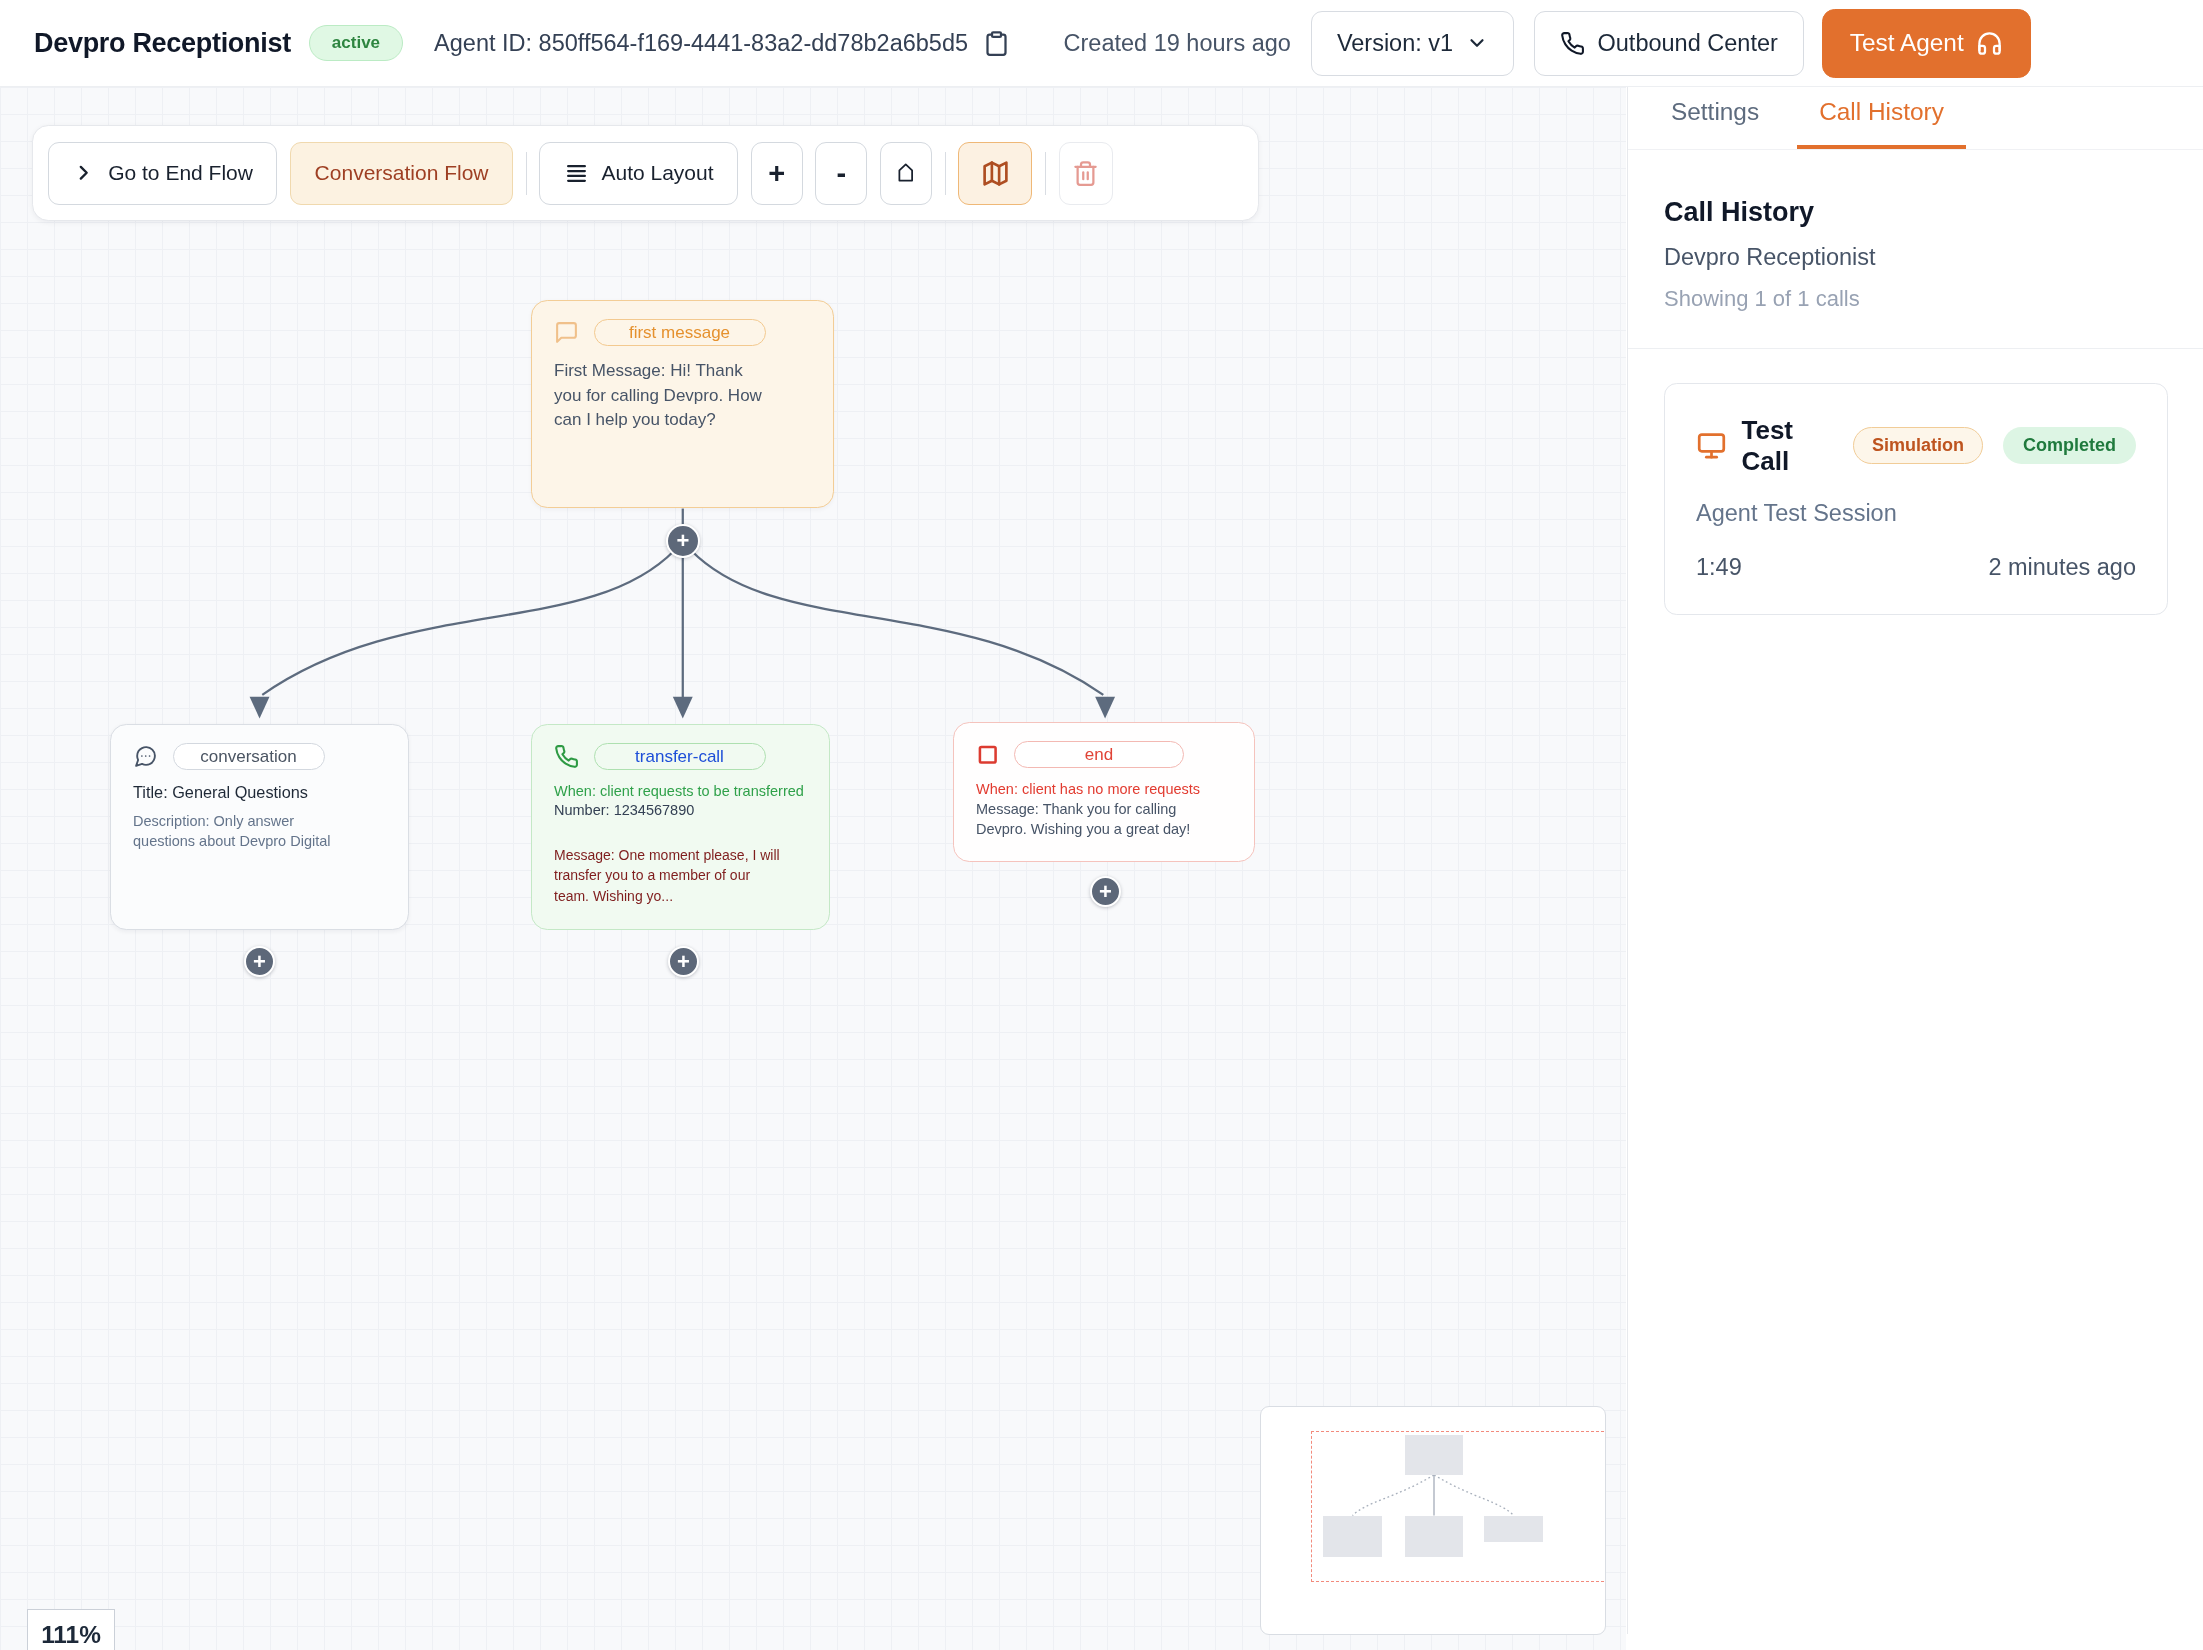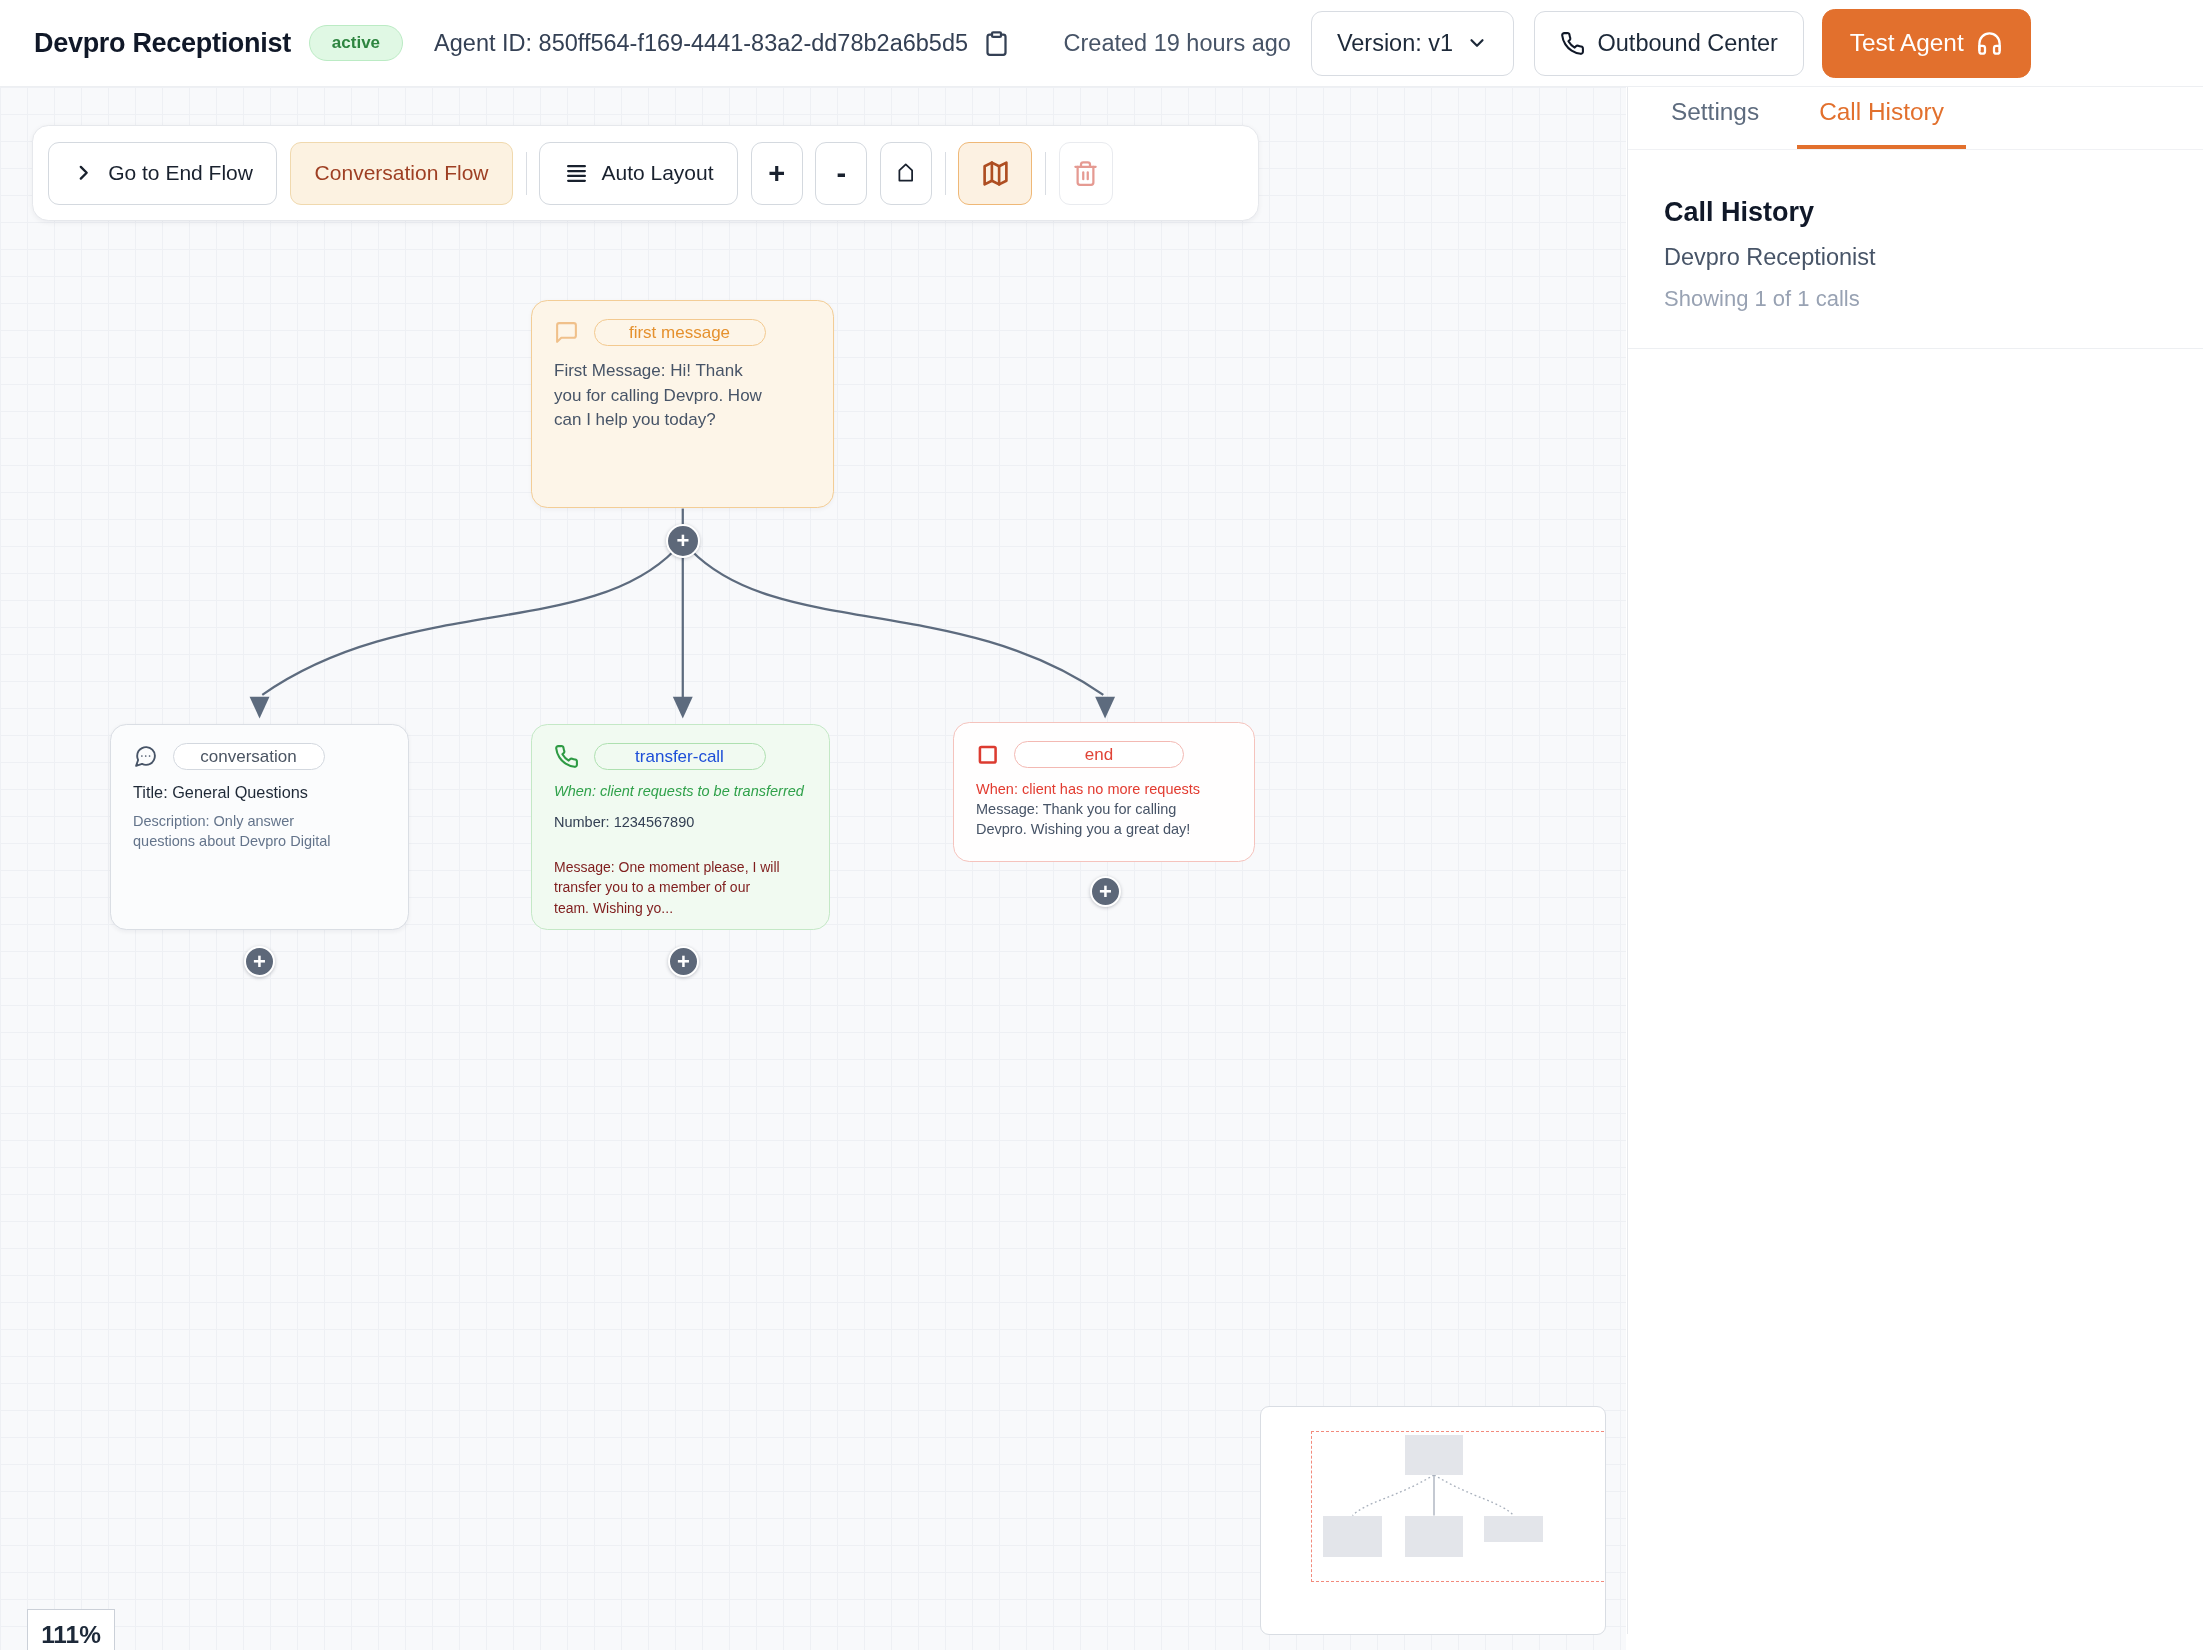--- a/index.html
+++ b/index.html
@@ -56,21 +56,21 @@
   .node-end { left:953px; top:635px; width:302px; height:140px; background:#FFFEFE; border:1.4px solid #F5C3BD; }
   .node-head { display:flex; align-items:center; gap:14.5px; margin-bottom:12.7px; }
   .pill { border-radius:904px; font-size:17px; padding:2.7px 0; text-align:center; }
   .pill-first { border:1.4px solid #F3C98F; color:#E5912E; width:172px; }
   .pill-conv { border:1.4px solid #D3D8DF; color:#4B5563; width:152px; background:#fff; }
   .pill-transfer { border:1.4px solid #AEE0B0; color:#1d4ed8; width:172px; }
   .pill-end { border:1.4px solid #F3B9B3; color:#E04437; width:170px; background:#fff; }
   .node-body { font-size:17px; line-height:1.45; color:#475467; }
   .conv-title { font-size:16.3px; color:#1F2937; margin:12.7px 0 9px; }
   .conv-desc { font-size:14.5px; color:#64748B; line-height:1.4; }
-  .t-when { font-size:14.5px; color:#2FA14A; margin-bottom:15px;font-style:italic; }
+  .t-when { font-size:14.5px; color:#2FA14A; margin-bottom:3px; }
   .t-number { font-size:14.5px; color:#344054; }
   .t-message { font-size:14px; color:#7f1d1d; line-height:1.45; margin-top:27px; width:226px; }
   .e-when { font-size:14.5px; color:#E23B30; margin-bottom:2px; }
   .e-message { font-size:14.5px; color:#475467; line-height:1.4; width:217px; }
 
   .plus-circle { position:absolute; display:flex; align-items:center; justify-content:center;
                  background:#5D6879; color:#fff; border:2.7px solid #fff; border-radius:50%;
                  box-shadow:0 0.9px 3.6px rgba(16,24,40,.25); cursor:pointer; z-index:8;
                  font-size:22px; font-weight:bold; line-height:1; }
   .plus-main { left:666px; top:437px; width:34px; height:34px; }
@@ -318,17 +318,36 @@
     <div class="tabs">
       <div class="tab">Settings</div>
       <div class="tab active">Call History</div>
     </div>
     <div class="sb-content">
       <div class="sb-heading">Call History</div>
       <div class="sb-sub">Devpro Receptionist</div>
       <div class="sb-count">Showing 1 of 1 calls</div>
       <div class="sb-divider"></div>
 
+      <div class="call-card">
+        <div class="cc-row1">
+          <span>
+            <svg width="31" height="31" viewBox="0 0 24 24" fill="none" stroke="#E2702D" stroke-width="2.1" stroke-linecap="round" stroke-linejoin="round">
+                <rect x="2.5" y="3.5" width="19" height="13" rx="2"></rect>
+                <line x1="8" y1="21" x2="16" y2="21"></line>
+                <line x1="12" y1="16.5" x2="12" y2="21"></line>
+              </svg>
+          </span>
+          <span class="cc-title">Test Call</span>
+          <span class="cc-badge-sim">Simulation</span>
+          <span class="cc-badge-done">Completed</span>
+        </div>
+        <div class="cc-session">Agent Test Session</div>
+        <div class="cc-row3">
+          <span>1:49</span>
+          <span>2 minutes ago</span>
+        </div>
+      </div>
     </div>
   </aside>
 
 </div>
 
 
 </body></html>

